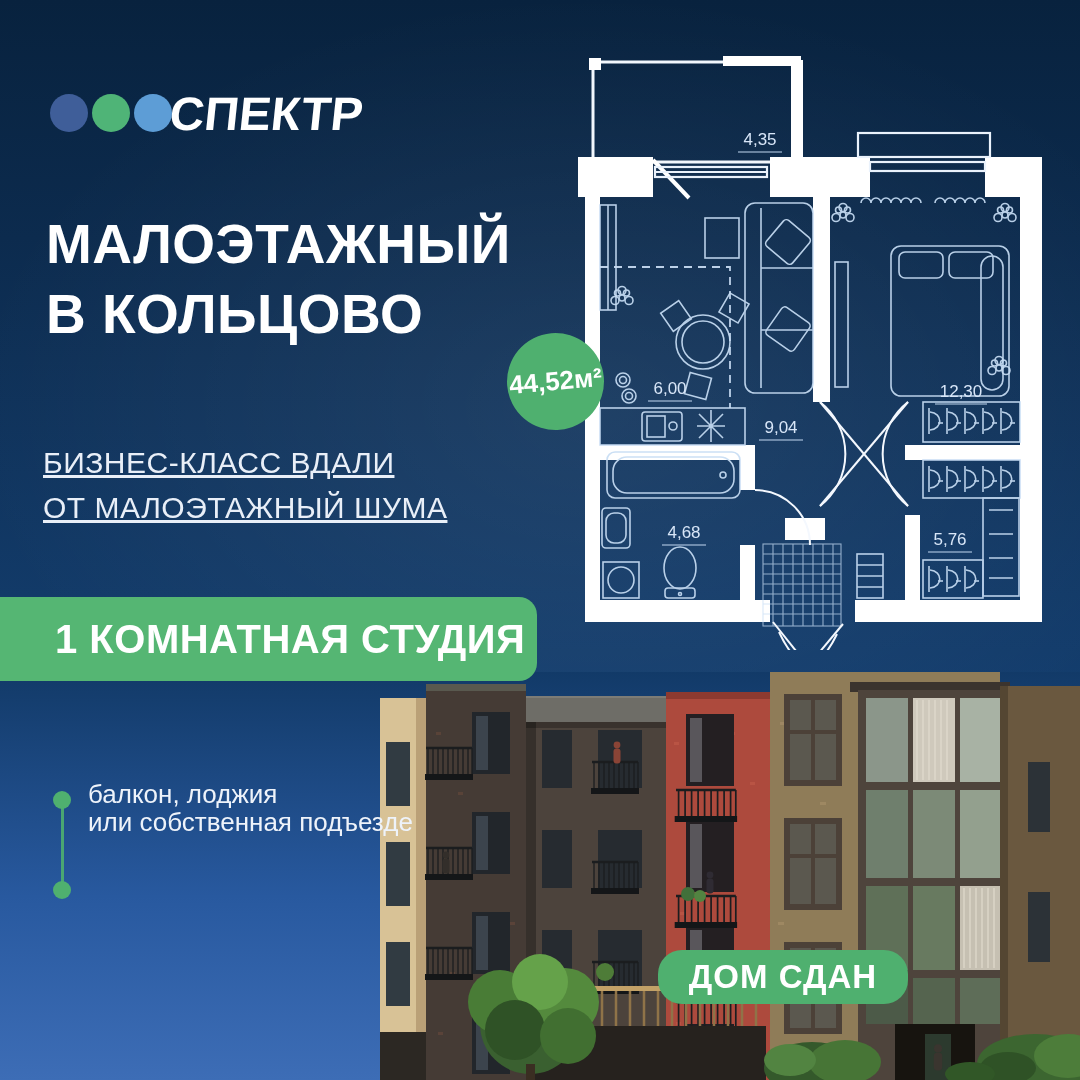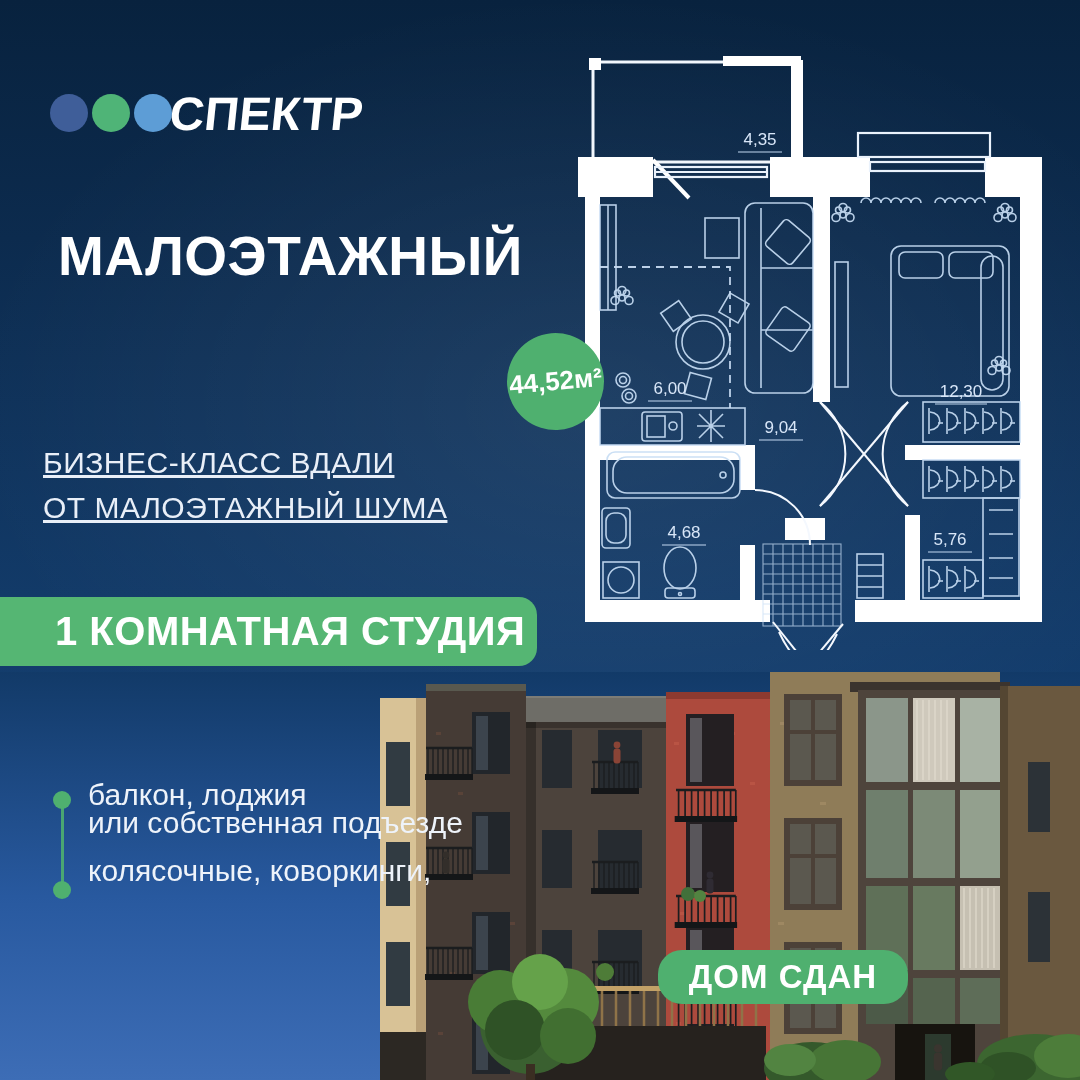--- a/index.html
+++ b/index.html
@@ -23,21 +23,21 @@
     position:absolute;left:120px;top:0;color:#fff;font-weight:800;font-size:48px;
     letter-spacing:0px;transform:skewX(-6deg) scaleY(.98);white-space:nowrap;
   }
   
   .headline{position:absolute;left:42px;top:205px;color:#fff;font-weight:800;
     font-size:55px;line-height:70px;letter-spacing:.5px;}
   .subtitle{position:absolute;left:43px;top:440px;color:#e9eff8;font-weight:400;
     font-size:30px;line-height:45px;letter-spacing:.5px;text-decoration:underline;}
   
   .type-band{
-    position:absolute;left:0;top:597px;width:537px;height:69px;
+    position:absolute;left:0;top:597px;width:537px;height:84px;
     background:var(--band-green,#55B673);border-radius:0 18px 18px 0;
     display:flex;align-items:center;padding-left:55px;box-sizing:border-box;
   }
   .type-band span{color:#fff;font-weight:800;font-size:40px;letter-spacing:.5px;white-space:nowrap;}
   
   .area-circle{
     position:absolute;left:507px;top:333px;width:97px;height:97px;border-radius:50%;
     background:var(--accent-green,#4FB06F);display:flex;align-items:center;justify-content:center;
     transform:rotate(-5deg);z-index:5;
   }
@@ -56,21 +56,21 @@
   .wline{stroke:#ffffff;stroke-width:4;}
   
   .photo{
     position:absolute;left:0;top:672px;width:1080px;height:408px;
     background:linear-gradient(180deg,#123a68 0%,#28599f 55%,#3d6db6 100%);
   }
   .photo-svg{position:absolute;right:0;top:0;}
   .rl-top{stroke:#1b1d1f;stroke-width:2.4;}
   .rl-bars{stroke:#1b1d1f;stroke-width:1.3;fill:none;}
   .rl-slab{fill:#141618;}
-  .feature{position:absolute;color:#eef3fa;font-size:30px;line-height:27.5px;font-weight:400;}
+  .feature{position:absolute;color:#eef3fa;font-size:26px;line-height:27.5px;font-weight:400;}
   .f1{left:88px;top:781px;}
   .f2{left:88px;top:857px;}
   .fdot{position:absolute;left:53px;width:18px;height:18px;border-radius:50%;
     background:var(--accent-green,#4FB06F);}
   .fdot1{top:791px;}
   .fdot2{top:881px;}
   .fline{position:absolute;left:60.5px;top:806px;width:3.5px;height:80px;
     background:var(--accent-green,#4FB06F);opacity:.9;}
   
   .status-badge{
@@ -272,22 +272,23 @@
     </svg>
   </div>
 
   <header class="logo">
     <span class="dot dot1"></span>
     <span class="dot dot2"></span>
     <span class="dot dot3"></span>
     <span class="brand-name">СПЕКТР</span>
   </header>
 
-  <h1 class="headline" style="margin:16px">
+  <h1 class="headline" style="margin:4px">
     <div>МАЛОЭТАЖНЫЙ</div>
+    <div>В КОЛЬЦОВО</div>
   </h1>
 
   <div class="subtitle">
     <div>БИЗНЕС-КЛАСС ВДАЛИ</div>
     <div>ОТ МАЛОЭТАЖНЫЙ ШУМА</div>
   </div>
 
   <div class="type-band">
     <span>1 КОМНАТНАЯ СТУДИЯ</span>
   </div>
@@ -465,20 +466,19 @@
   </svg>
 
   <span class="fdot fdot1"></span>
   <span class="fdot fdot2"></span>
   <span class="fline"></span>
   <div class="feature f1">
     <div>балкон, лоджия</div>
     <div>или собственная подъезде</div>
   </div>
   <div class="feature f2">
-    <div>колясочные, коворкинги,</div>
   </div>
 
   <div class="status-badge">
     <span>ДОМ СДАН</span>
   </div>
 
 </div>
 
 </body></html>

